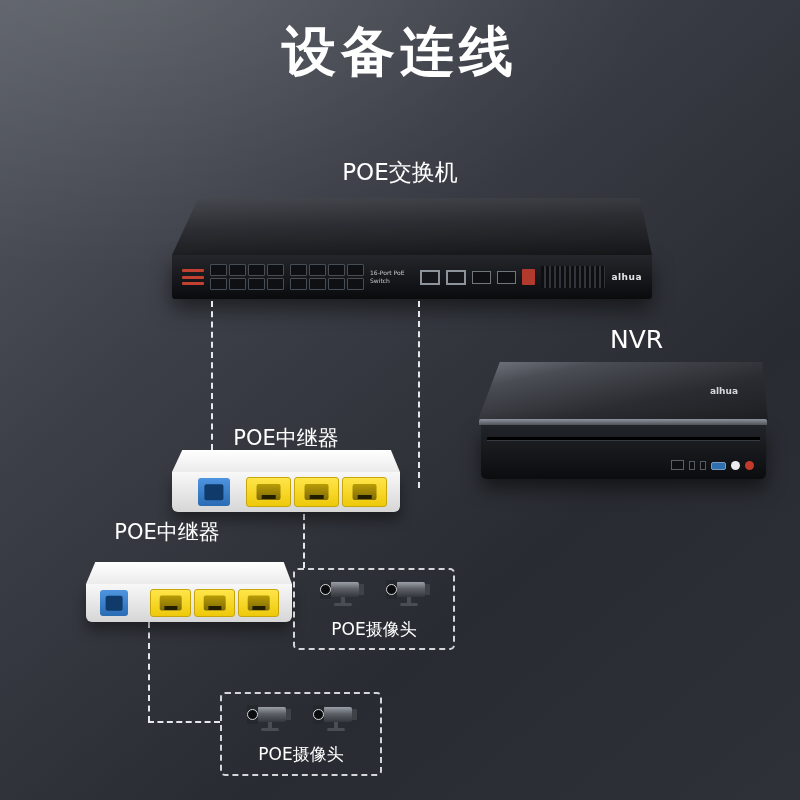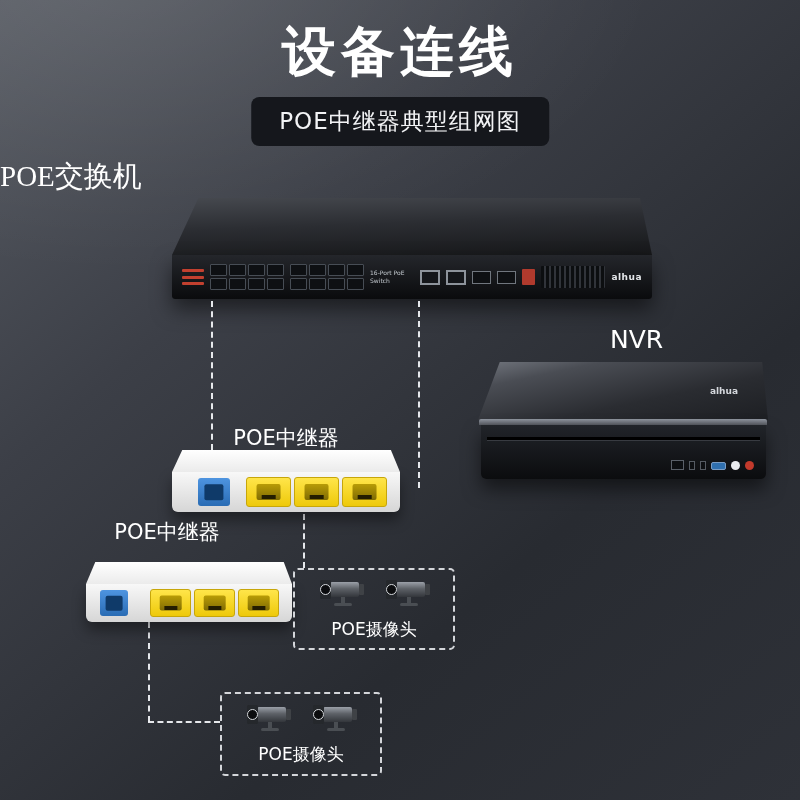--- a/index.html
+++ b/index.html
@@ -11,21 +11,21 @@
       linear-gradient(140deg, #565a62 0%, #3c3f47 32%, #282b31 68%, #2e3138 100%);
   }
 
   
   .title { position:absolute; top:16px; left:0; width:100%; margin:0; text-align:center;
            font-size:54px; font-weight:700; color:#ffffff; letter-spacing:5px; }
   .badge { position:absolute; top:97px; left:50%; transform:translateX(-50%);
            background:#15171c; color:#f2f3f5; font-size:23px; padding:9px 28px;
            border-radius:8px; letter-spacing:1px; white-space:nowrap; }
   .dev-label { position:absolute; color:#ffffff; }
-  .switch-label { top:157px; left:0; width:100%; text-align:left; font-size:29px;font-family:Liberation Serif, serif; }
+  .switch-label { top:157px; left:0; width:100%; text-align:center; font-size:23px; }
   .nvr-label    { top:325px; left:610px; font-size:25px; }
   .rep1-label   { top:424px; left:170px; width:232px; text-align:center; font-size:21px; }
   .rep2-label   { top:518px; left:64px;  width:206px; text-align:center; font-size:21px; }
 
   
   .switch { position:absolute; left:172px; top:198px; width:480px; }
   .sw-top { height:57px; clip-path:polygon(5.5% 0, 97.5% 0, 100% 100%, 0 100%);
             background:linear-gradient(178deg,#46494f 0%, #2b2d32 45%, #161719 100%); }
   .sw-front { position:relative; height:44px; overflow:hidden; border-radius:0 0 3px 3px;
               background:linear-gradient(#24262b, #0a0b0d);
@@ -104,21 +104,20 @@
   .box2 { left:220px; top:692px; width:162px; height:84px; }
   .cam-row { display:flex; gap:14px; }
   .cam-label { color:#ffffff; font-size:17px; text-align:left; }
 </style>
 </head>
 <body>
 
 <div class="stage">
 
   <h1 class="title">设备连线</h1>
-  <div class="badge">POE中继器典型组网图</div>
 
   <div class="dev-label switch-label">POE交换机</div>
   <div class="switch">
     <div class="sw-top"></div>
     <div class="sw-front">
       <div class="warn">
           <i></i>
           <i></i>
           <i></i>
         </div>

